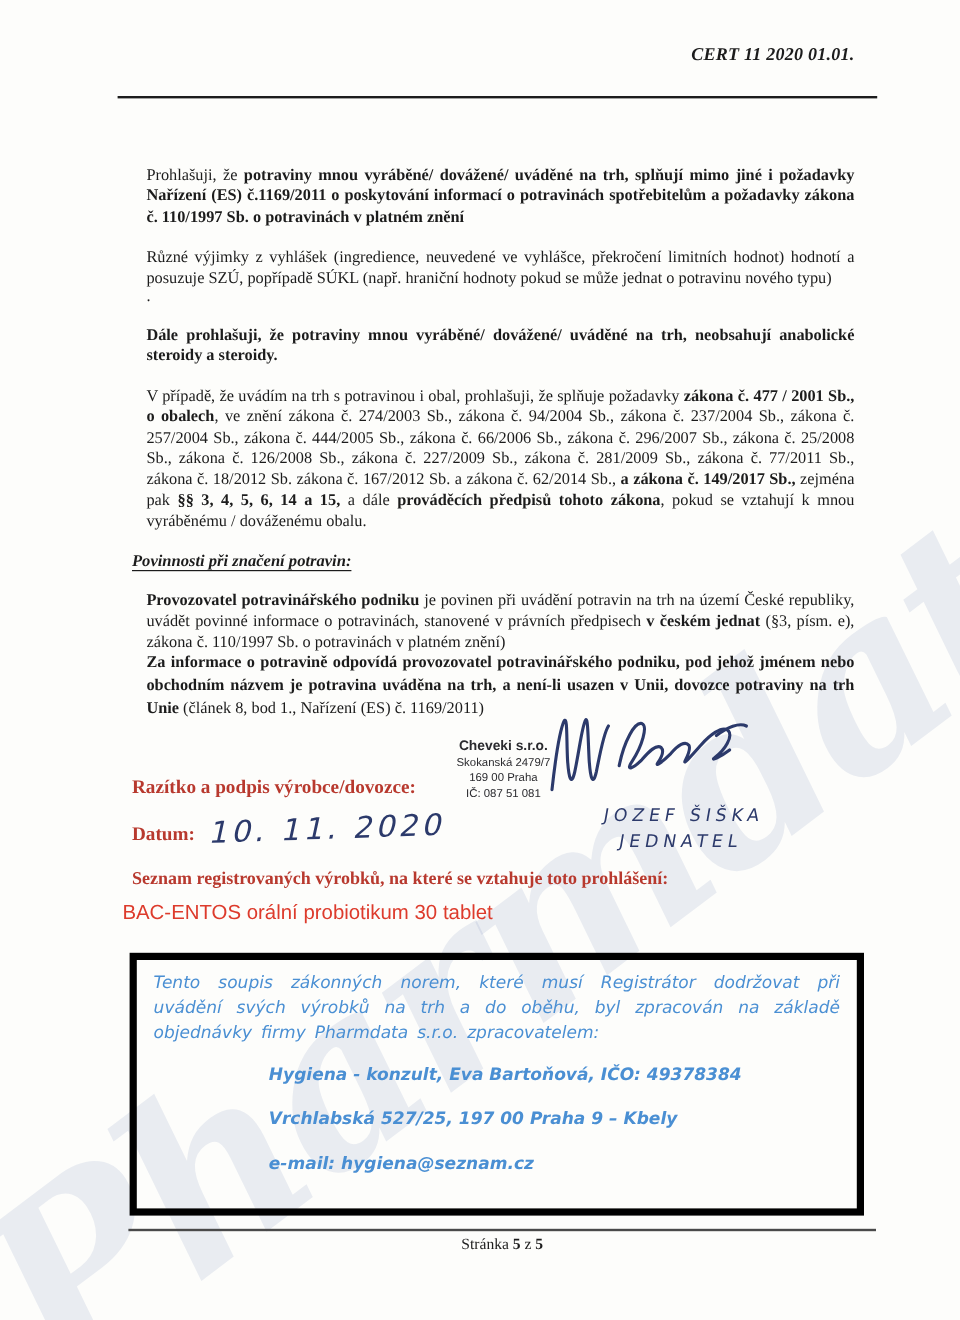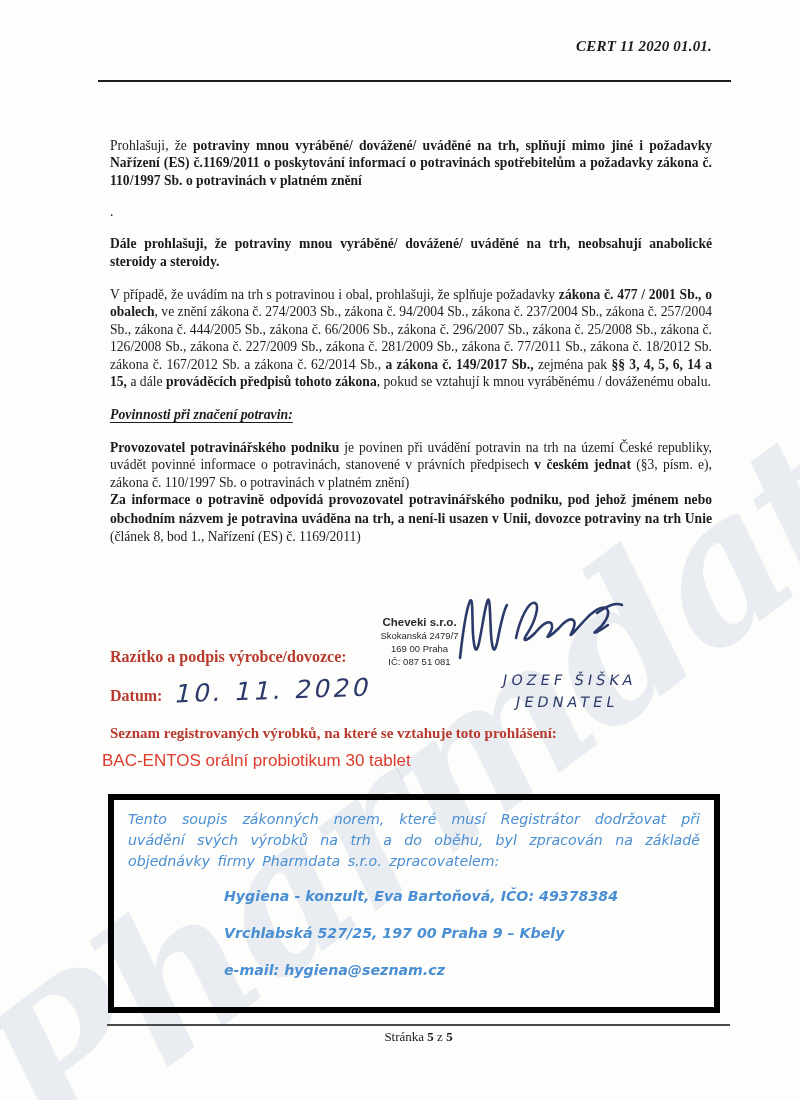--- a/index.html
+++ b/index.html
@@ -15,21 +15,21 @@
     font-family:"DejaVu Serif",serif;font-style:italic;font-weight:bold;
     font-size:195px;letter-spacing:-6px;white-space:nowrap;
     color:rgba(112,138,185,0.14);pointer-events:none;user-select:none;
   }
   .doc-code{
     position:absolute;top:38px;right:88px;
     font-style:italic;font-weight:bold;font-size:15px;letter-spacing:.2px;
   }
   .rule-top{position:absolute;top:80px;left:98px;width:633px;height:0;border-top:2px solid #1d1d1d;}
   .body-col{position:absolute;left:110px;top:137px;width:602px;font-size:13.6px;line-height:17.4px;text-align:justify;}
-  .body-col p{margin:0 0 16px 0;}
+  .body-col p{margin:0 0 16px 12px;}
   .body-col p.tight{margin-bottom:0;}
   .dot-line{margin:0 0 8px 0;line-height:14px;}
   .b{font-weight:bold;}
   .sec-heading{font-weight:bold;text-decoration:underline;text-underline-offset:3px;margin:2px 0 15px 0;font-size:13.8px;font-style:italic;}
   .p5a{margin-bottom:0 !important;}
   .p5b{margin-top:0 !important;line-height:18.6px;}
 
   
   .stamp{
     position:absolute;left:352px;top:616px;width:135px;text-align:center;
@@ -74,20 +74,21 @@
 
 <div class="page">
 
   <div class="wm">Pharmdata s.r.o.</div>
 
   <div class="doc-code">CERT 11 2020 01.01.</div>
   <div class="rule-top"></div>
 
   <div class="body-col">
     <p><span>Prohlašuji, že </span><span class="b">potraviny mnou vyráběné/ dovážené/ uváděné na trh, splňují mimo jiné i požadavky Nařízení (ES) č.1169/2011 o poskytování informací o potravinách spotřebitelům a požadavky zákona č. 110/1997 Sb. o potravinách v platném znění</span></p>
+    <p class="tight"><span>Různé výjimky z vyhlášek (ingredience, neuvedené ve vyhlášce, překročení limitních hodnot) hodnotí a posuzuje SZÚ, popřípadě SÚKL (např. hraniční hodnoty pokud se může jednat o potravinu nového typu)</span></p>
     <p class="dot-line">.</p>
     <p><span class="b">Dále prohlašuji, že potraviny mnou vyráběné/ dovážené/ uváděné na trh, neobsahují anabolické steroidy a steroidy.</span></p>
     <p><span>V případě, že uvádím na trh s potravinou i obal, prohlašuji, že splňuje požadavky </span><span class="b">zákona č. 477 / 2001 Sb., o obalech</span><span>, ve znění zákona č. 274/2003 Sb., zákona č. 94/2004 Sb., zákona č. 237/2004 Sb., zákona č. 257/2004 Sb., zákona č. 444/2005 Sb., zákona č. 66/2006 Sb., zákona č. 296/2007 Sb., zákona č. 25/2008 Sb., zákona č. 126/2008 Sb., zákona č. 227/2009 Sb., zákona č. 281/2009 Sb., zákona č. 77/2011 Sb., zákona č. 18/2012 Sb. zákona č. 167/2012 Sb. a zákona č. 62/2014 Sb., </span><span class="b">a zákona č. 149/2017 Sb.,</span><span> zejména pak </span><span class="b">§§ 3, 4, 5, 6, 14 a 15,</span><span> a dále </span><span class="b">prováděcích předpisů tohoto zákona</span><span>, pokud se vztahují k mnou vyráběnému / dováženému obalu.</span></p>
     <div class="sec-heading">Povinnosti při značení potravin:</div>
     <p class="p5a"><span class="b">Provozovatel potravinářského podniku</span><span> je povinen při uvádění potravin na trh na území České republiky, uvádět povinné informace o potravinách, stanovené v právních předpisech </span><span class="b">v českém jednat</span><span> (§3, písm. e), zákona č. 110/1997 Sb. o potravinách v platném znění)</span></p>
     <p class="p5b"><span class="b">Za informace o potravině odpovídá provozovatel potravinářského podniku, pod jehož jménem nebo obchodním názvem je potravina uváděna na trh, a není-li usazen v Unii, dovozce potraviny na trh Unie</span><span> (článek 8, bod 1., Nařízení (ES) č. 1169/2011)</span></p>
   </div>
 
   <div class="stamp">
     <div class="co">Cheveki s.r.o.</div>

